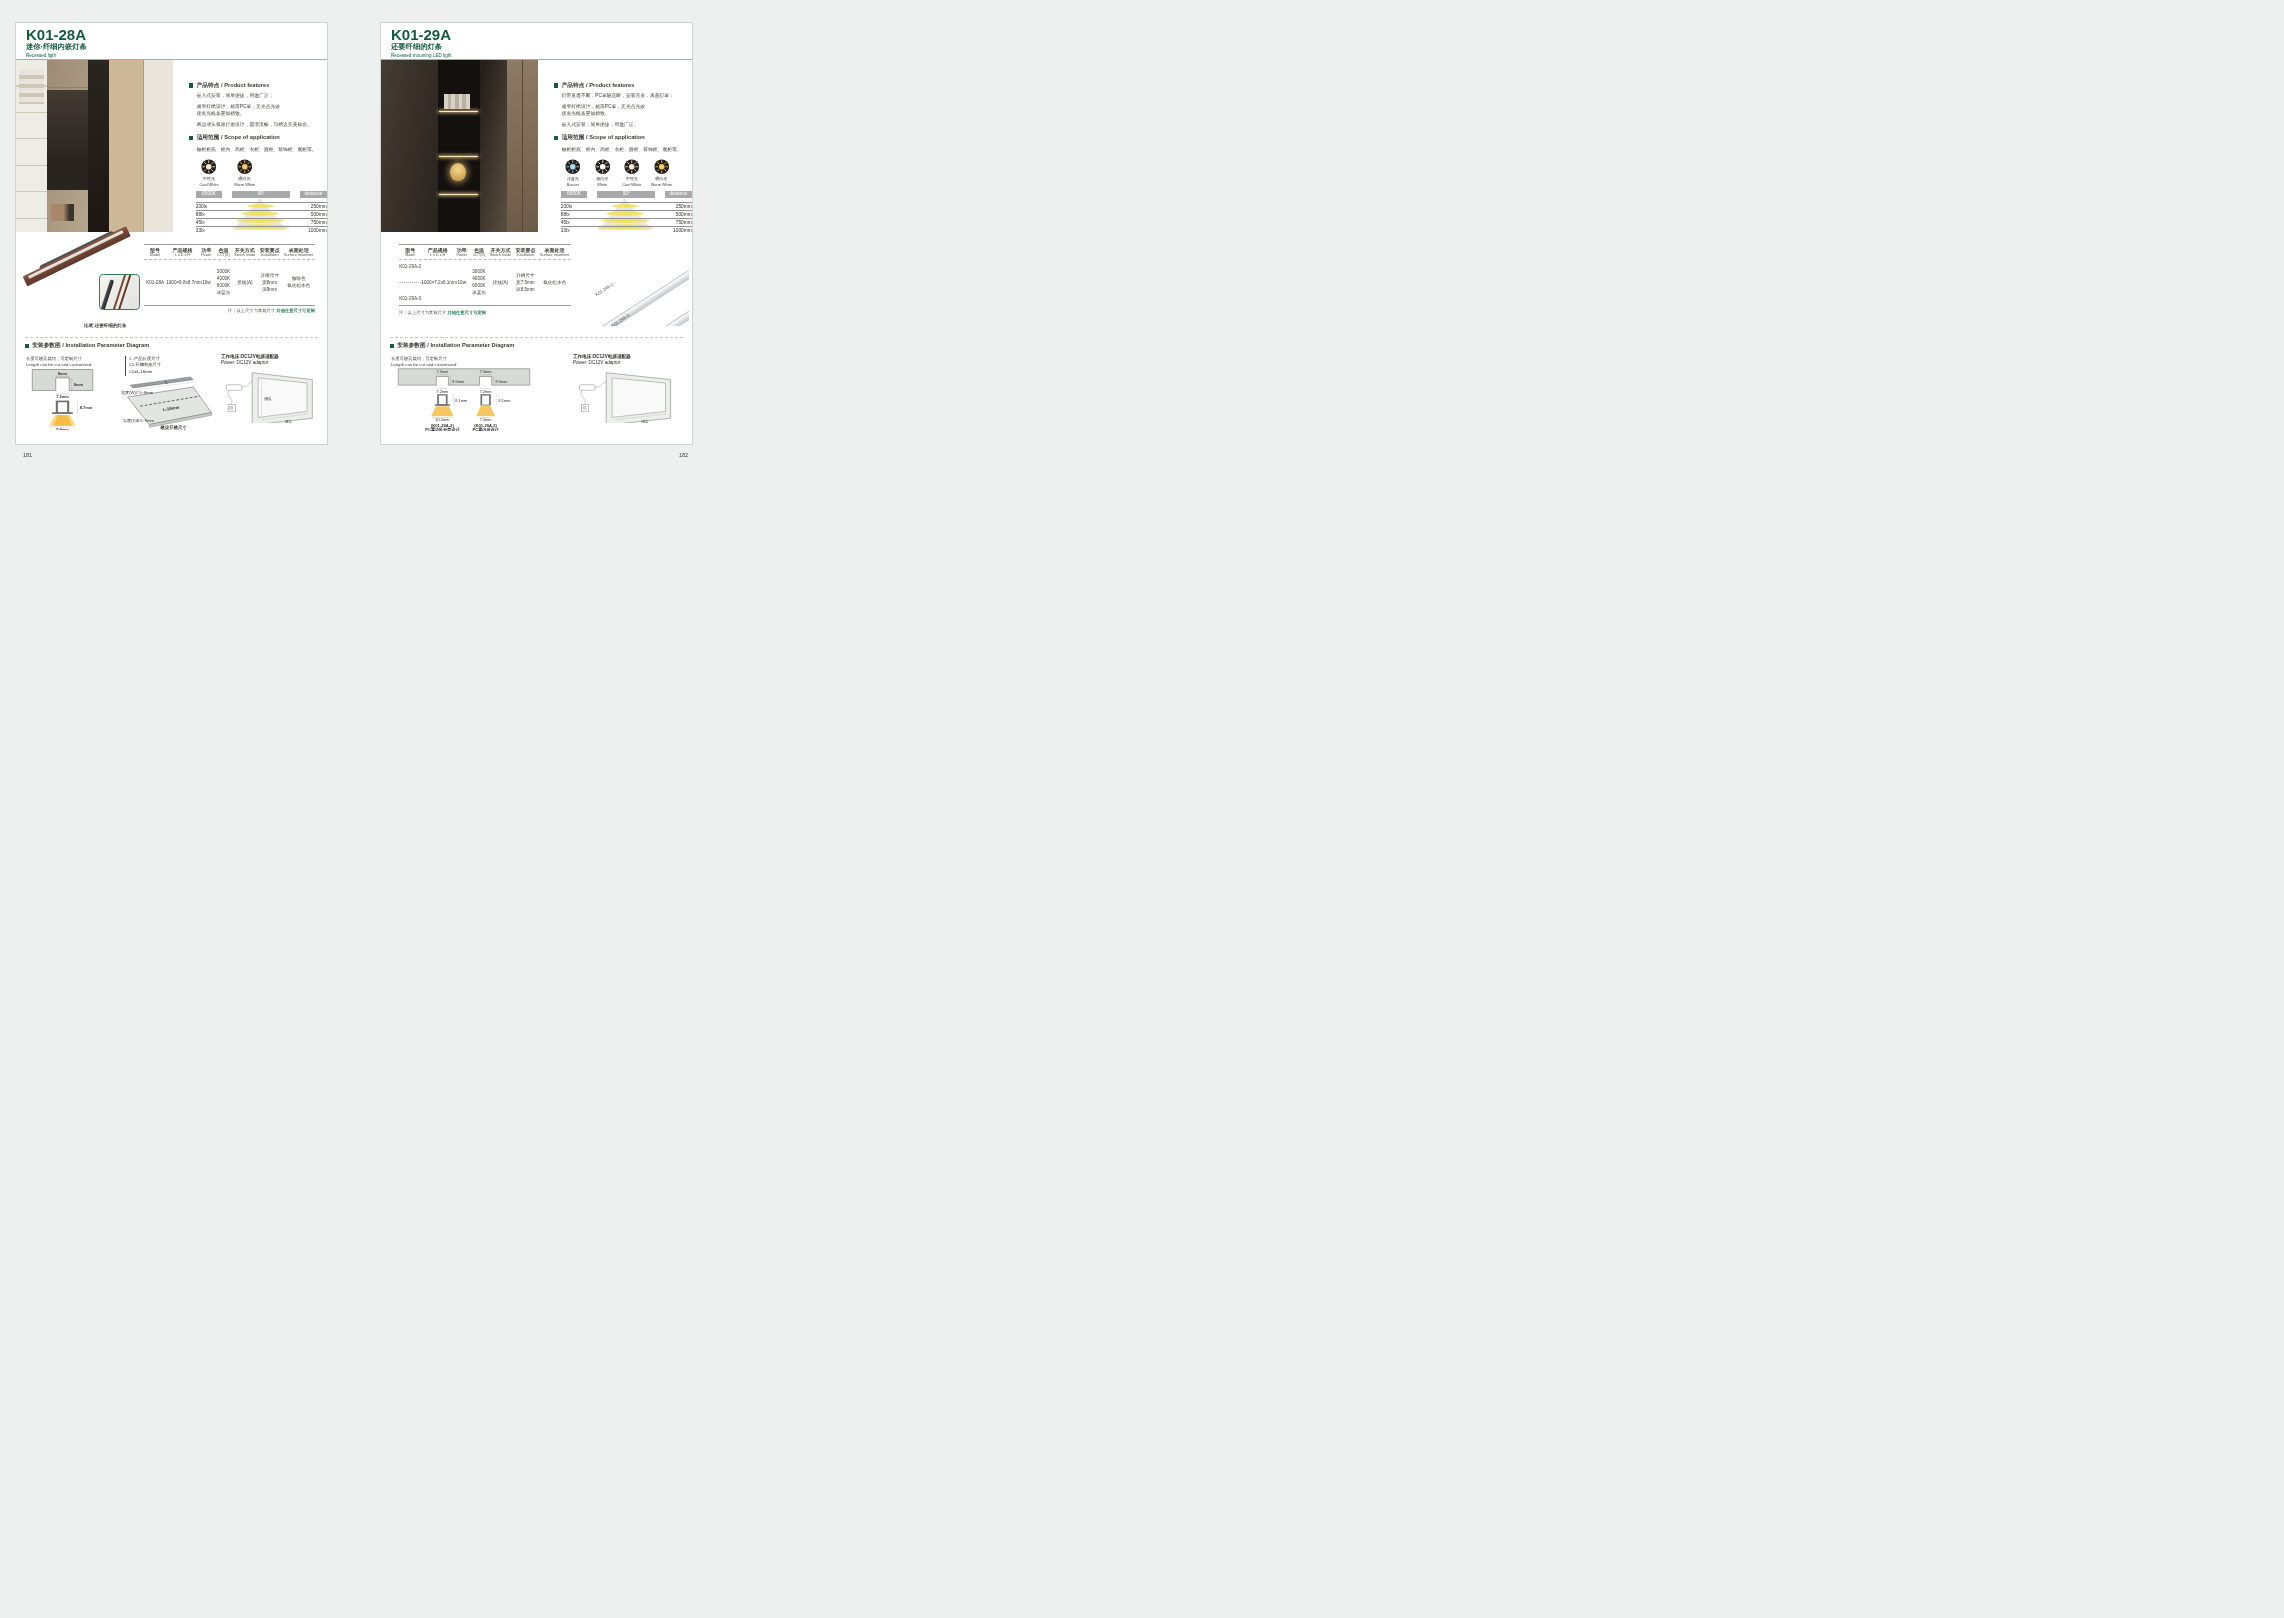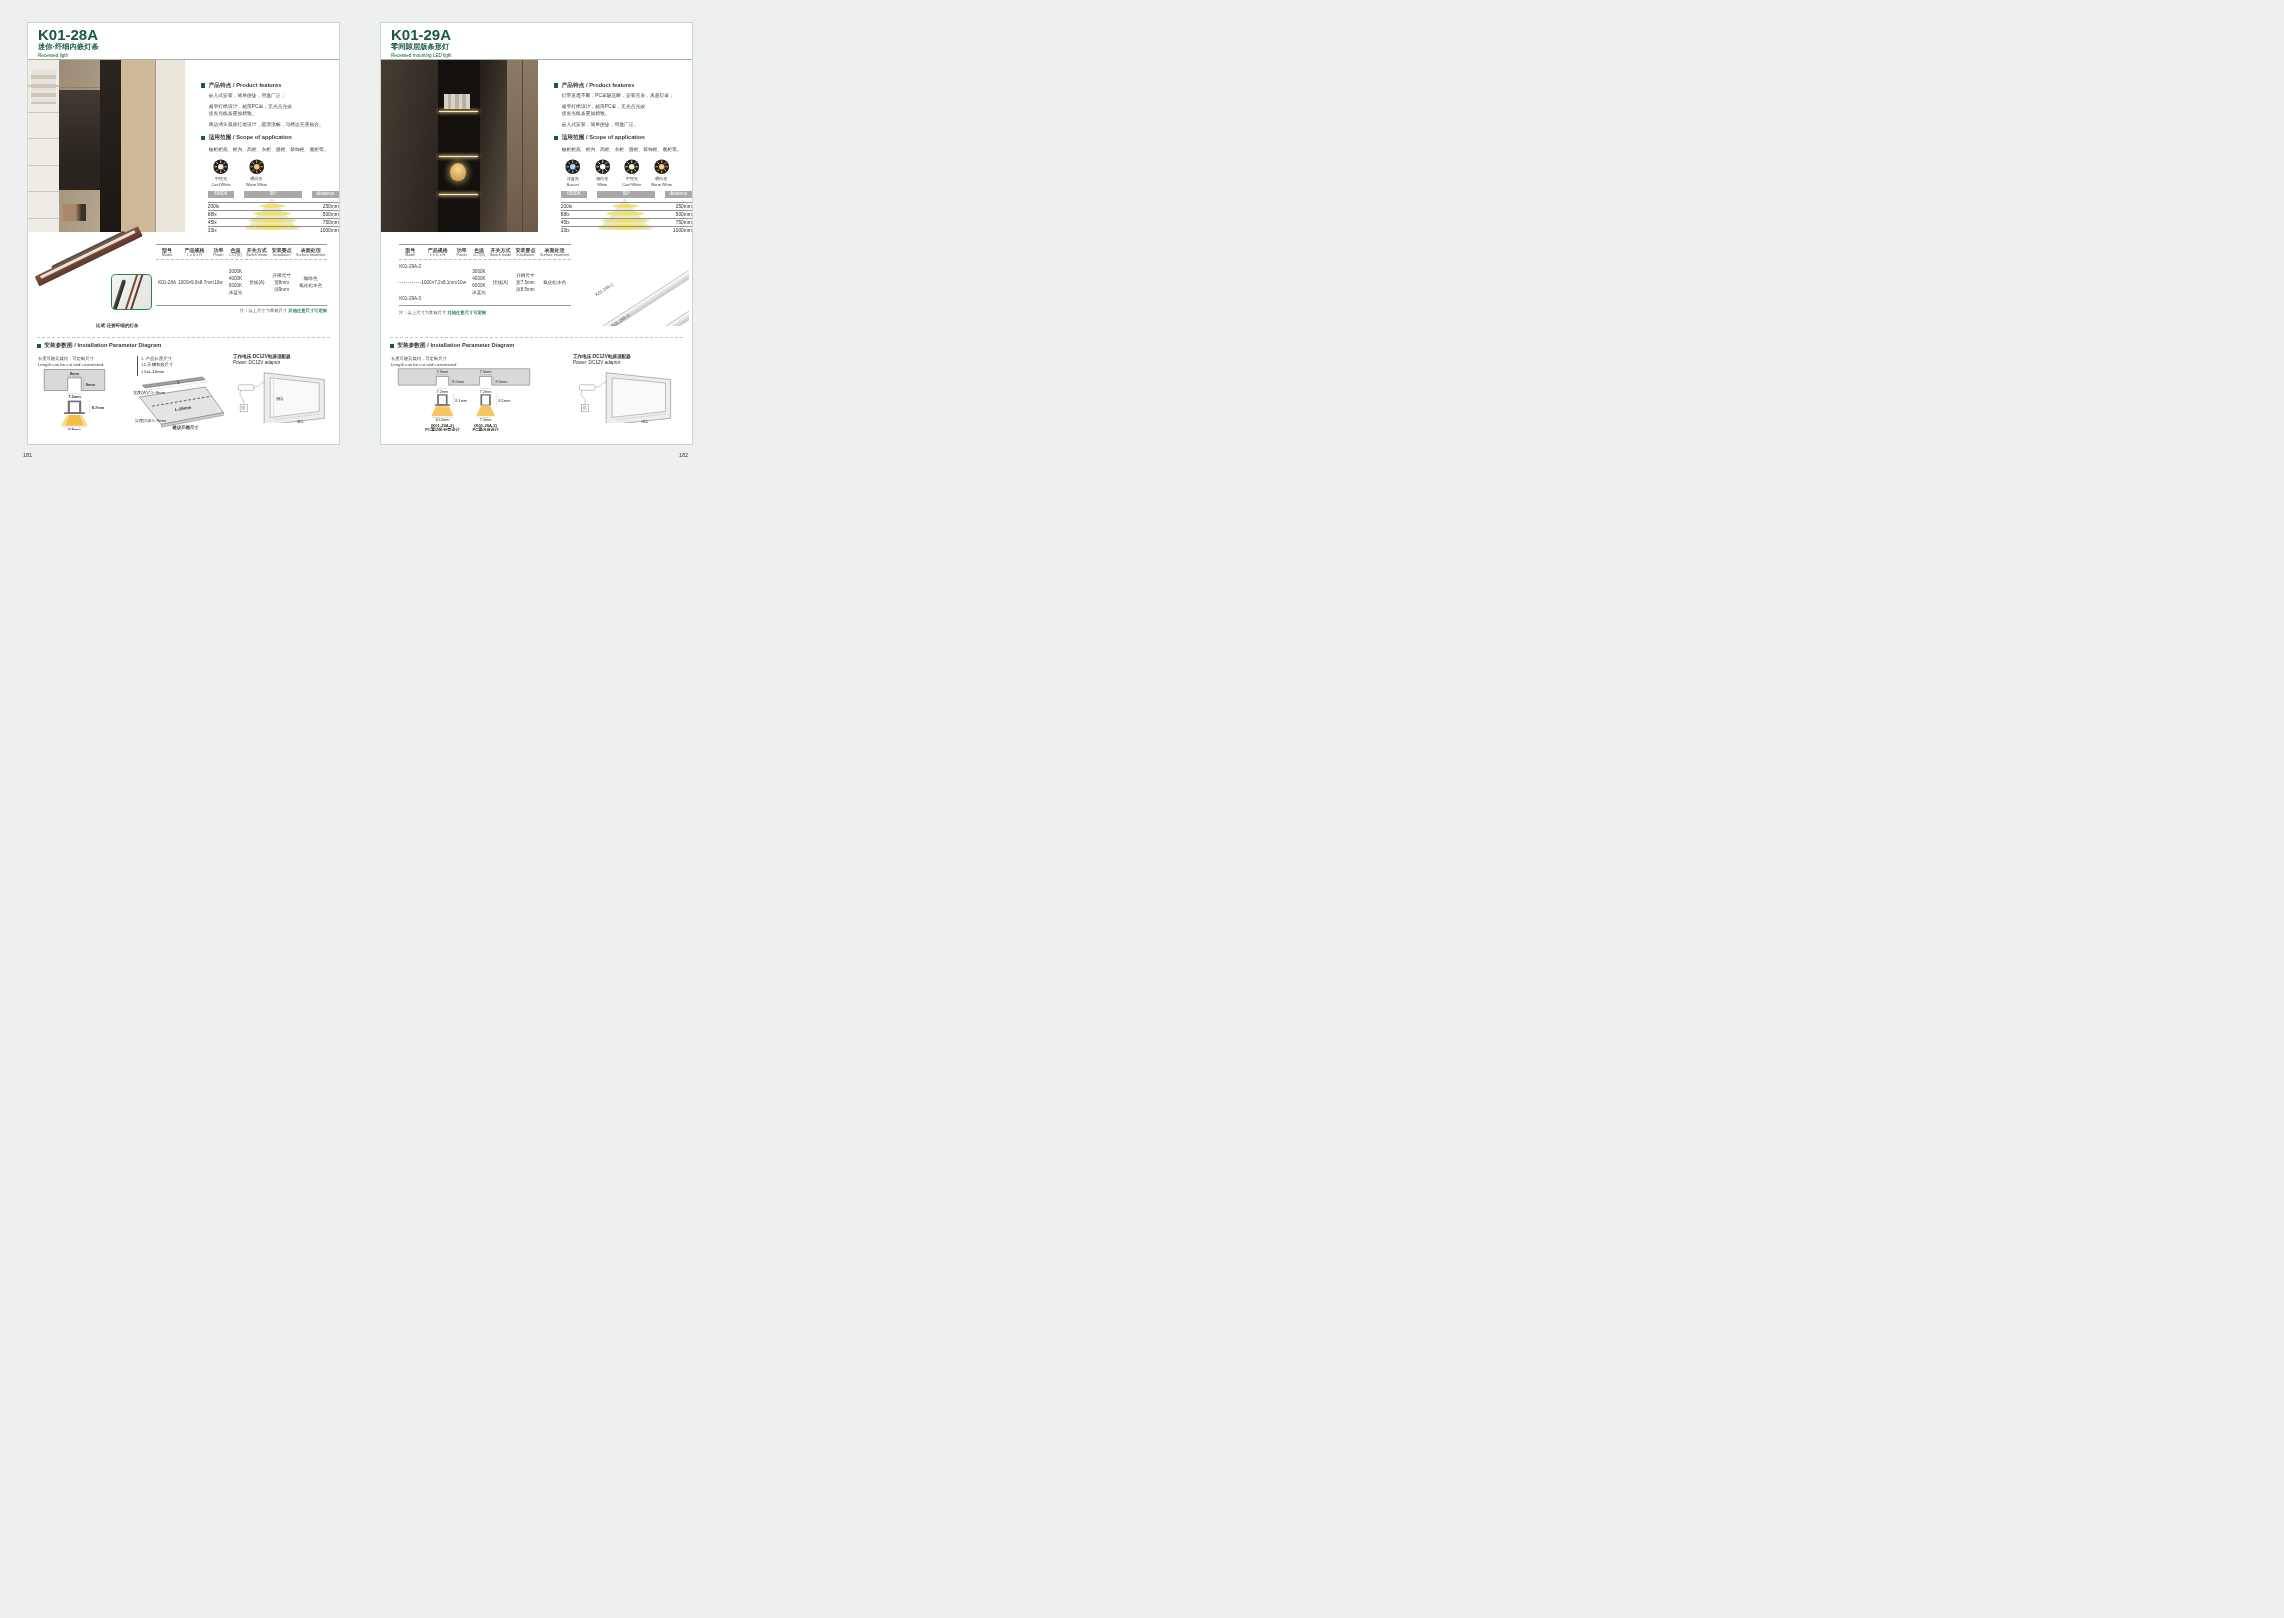--- a/index.html
+++ b/index.html
@@ -1,19 +1,19 @@
 <!DOCTYPE html>
 <html style="font-size:7.3px"><head>
 <meta charset="utf-8">
 <style>
   html,body{margin:0;padding:0;}
   body{background:#edf0ee;font-family:"Liberation Sans","DejaVu Sans",sans-serif;color:#3a3a36;}
   .canvas{position:relative;width:714px;height:465px;background:#edf0ee;overflow:hidden;}
   .page{position:absolute;top:21.5px;width:313px;height:423px;background:#fff;border:0.5px solid #ccd6d0;box-sizing:border-box;}
-  .page-l{left:27px;} .page-r{left:380px;}
+  .page-l{left:15px;} .page-r{left:380px;}
   .pagenum{position:absolute;top:452px;font-size:5.5px;color:#3b3b38;}
   .pagenum-l{left:23px;} .pagenum-r{left:679px;text-align:right;}
 
   
   .hdr{height:37px;border-bottom:0.5px solid #9eb3a8;box-sizing:border-box;padding:4.6px 10px 0 10px;}
   .hdr .model{font-size:15px;font-weight:bold;color:#175a3e;letter-spacing:0px;line-height:1.0;}
   .hdr .sub-cn{font-size:7.3px;font-weight:bold;color:#175a3e;margin-top:0;}
   .hdr .sub-en{font-size:4.6px;color:#175a3e;margin-top:0.5px;}
   .hdr.right{}
 
@@ -375,21 +375,21 @@
             <text class="dim" x="150" y="135" text-anchor="middle">顶装</text>
           </svg>
         </div>
       </div>
     </div>
   </div>
 
   <div class="page page-r">
     <div class="hdr right">
       <div class="model">K01-29A</div>
-      <div class="sub-cn">零间隙层版条形灯</div>
+      <div class="sub-cn">还要纤细的灯条</div>
       <div class="sub-en">Recessed mounting LED light</div>
     </div>
 
     <div class="hero">
       <div class="hero-photo">
         <div class="wr-base"></div>
         <div class="wr-col"></div>
         <div class="wr-books"></div>
         <div class="wr-glow1"></div>
         <div class="wr-glow2"></div>

